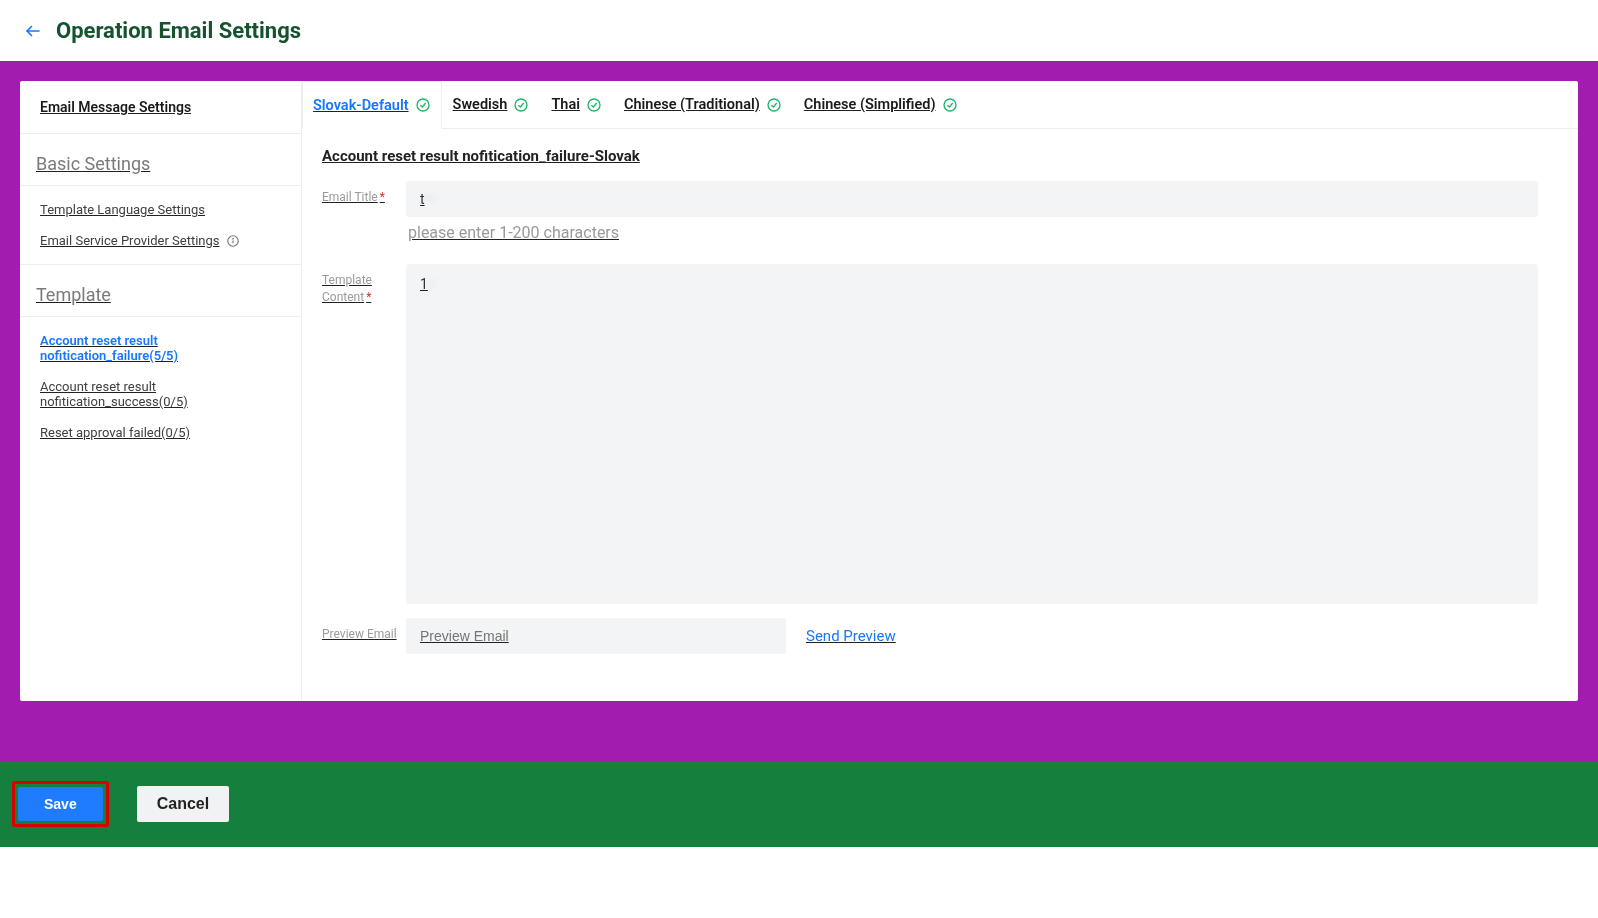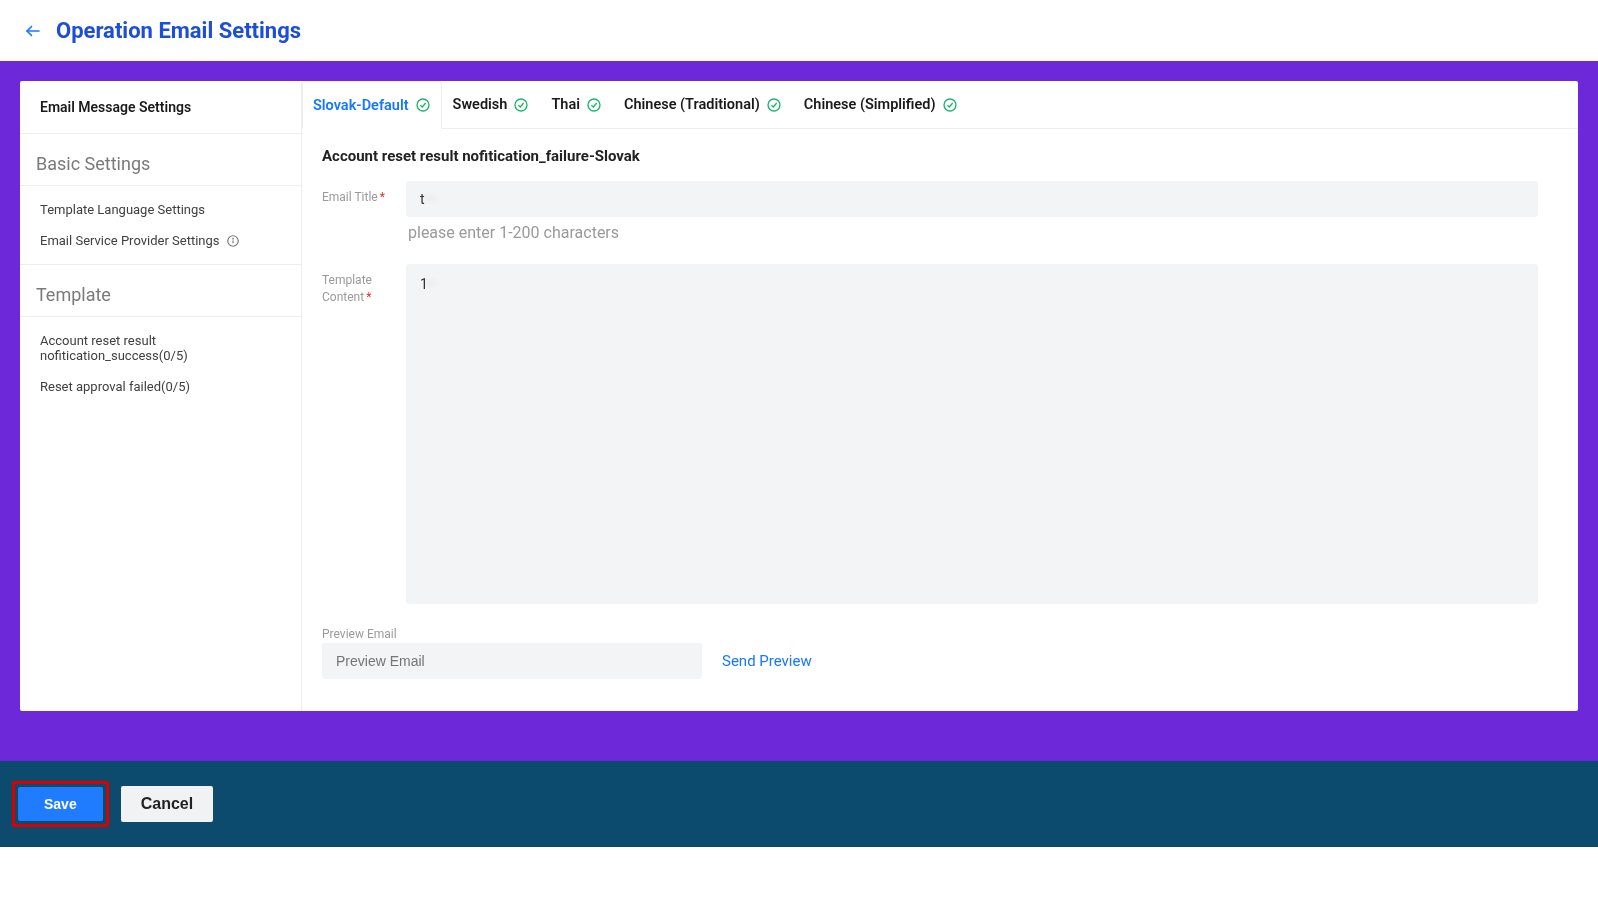--- a/index.html
+++ b/index.html
@@ -18,26 +18,27 @@
   .back-btn {
     color: #1677ff;
     display: flex;
     align-items: center;
     margin-right: 14px;
     cursor: pointer;
   }
   .page-title {
     font-size: 22px;
     font-weight: 700;
-    color: #1d4ed8;
+    color: #14532d;
   }
   .content-wrap {
-    background: #6d28d9;
+    background: #a21caf;
     padding: 20px 20px 0 20px;
     min-height: 700px;
+    text-decoration: underline;
   }
   .panel {
     background: #fff;
     display: flex;
     border-radius: 2px;
     min-height: 620px;
   }
   .sidebar {
     width: 282px;
     border-right: 1px solid #eee;
@@ -178,24 +179,24 @@
     align-items:center;
     gap: 20px;
   }
   .link {
     color:#1677ff;
     font-size:15px;
     cursor:pointer;
   }
   .footer {
     padding: 20px 32px 20px 12px;
-    background:#0c4a6e;
+    background:#15803d;
     display:flex;
     align-items:center;
-    gap: 12px;
+    gap: 28px;
   }
   .btn-primary {
     background:#1f7cff;
     color:#fff;
     border:none;
     padding: 9px 26px;
     font-size:14px;
     font-weight:600;
     border-radius:2px;
     cursor:pointer;
@@ -253,20 +254,23 @@
                 <circle cx="12" cy="12" r="9"></circle>
                 <line x1="12" y1="11" x2="12" y2="16"></line>
                 <circle cx="12" cy="8" r="0.5" fill="currentColor"></circle>
               </svg>
           </span>
         </div>
       </div>
 
       <div class="sb-group-label">Template</div>
       <div class="sb-list" style="border-bottom:none;">
+        <div class="sb-item active">
+          <span>Account reset result nofitication_failure(5/5)</span>
+        </div>
         <div class="sb-item">
           <span>Account reset result nofitication_success(0/5)</span>
         </div>
         <div class="sb-item">
           <span>Reset approval failed(0/5)</span>
         </div>
       </div>
     </div>
 
     <div class="main">
@@ -338,21 +342,21 @@
           <div class="form-label">
             <span>Template Content</span><span class="req">*</span>
           </div>
           <div class="form-field">
             <div class="textarea">
               <span>1</span><span class="blur">··</span>
             </div>
           </div>
         </div>
 
-        <div class="form-row preview-row" style="margin-top:14px;flex-direction:column;">
+        <div class="form-row preview-row" style="margin-top:14px;">
           <div class="form-label">
             <span>Preview Email</span>
           </div>
           <div class="form-field">
             <input class="preview-input" placeholder="Preview Email" style="">
             <span class="link">Send Preview</span>
           </div>
         </div>
 
       </div>

